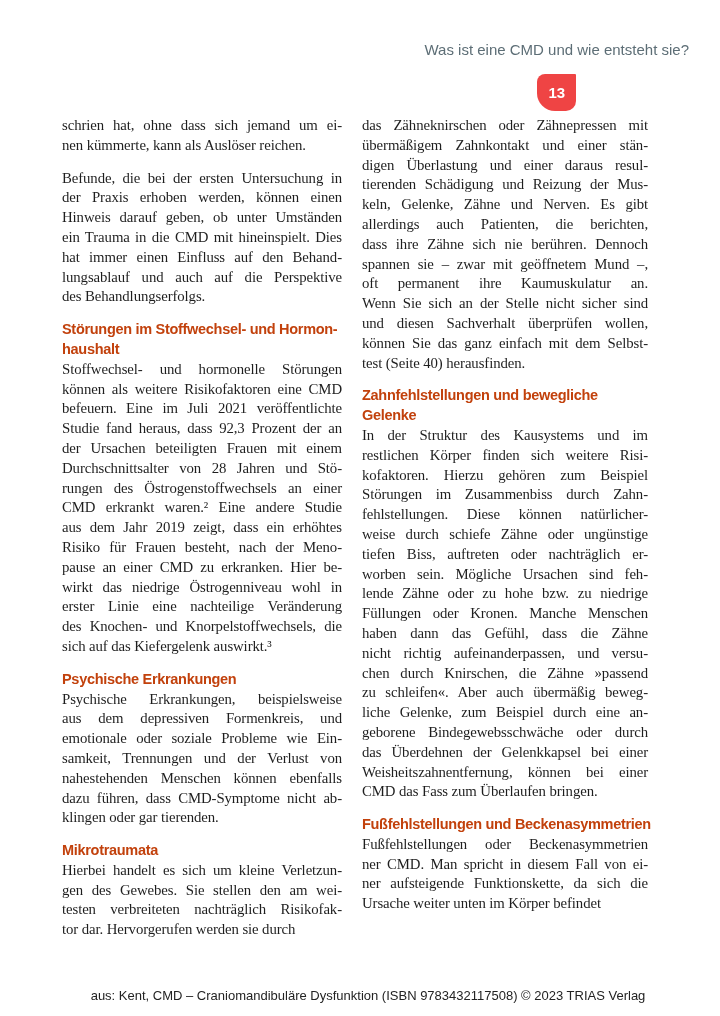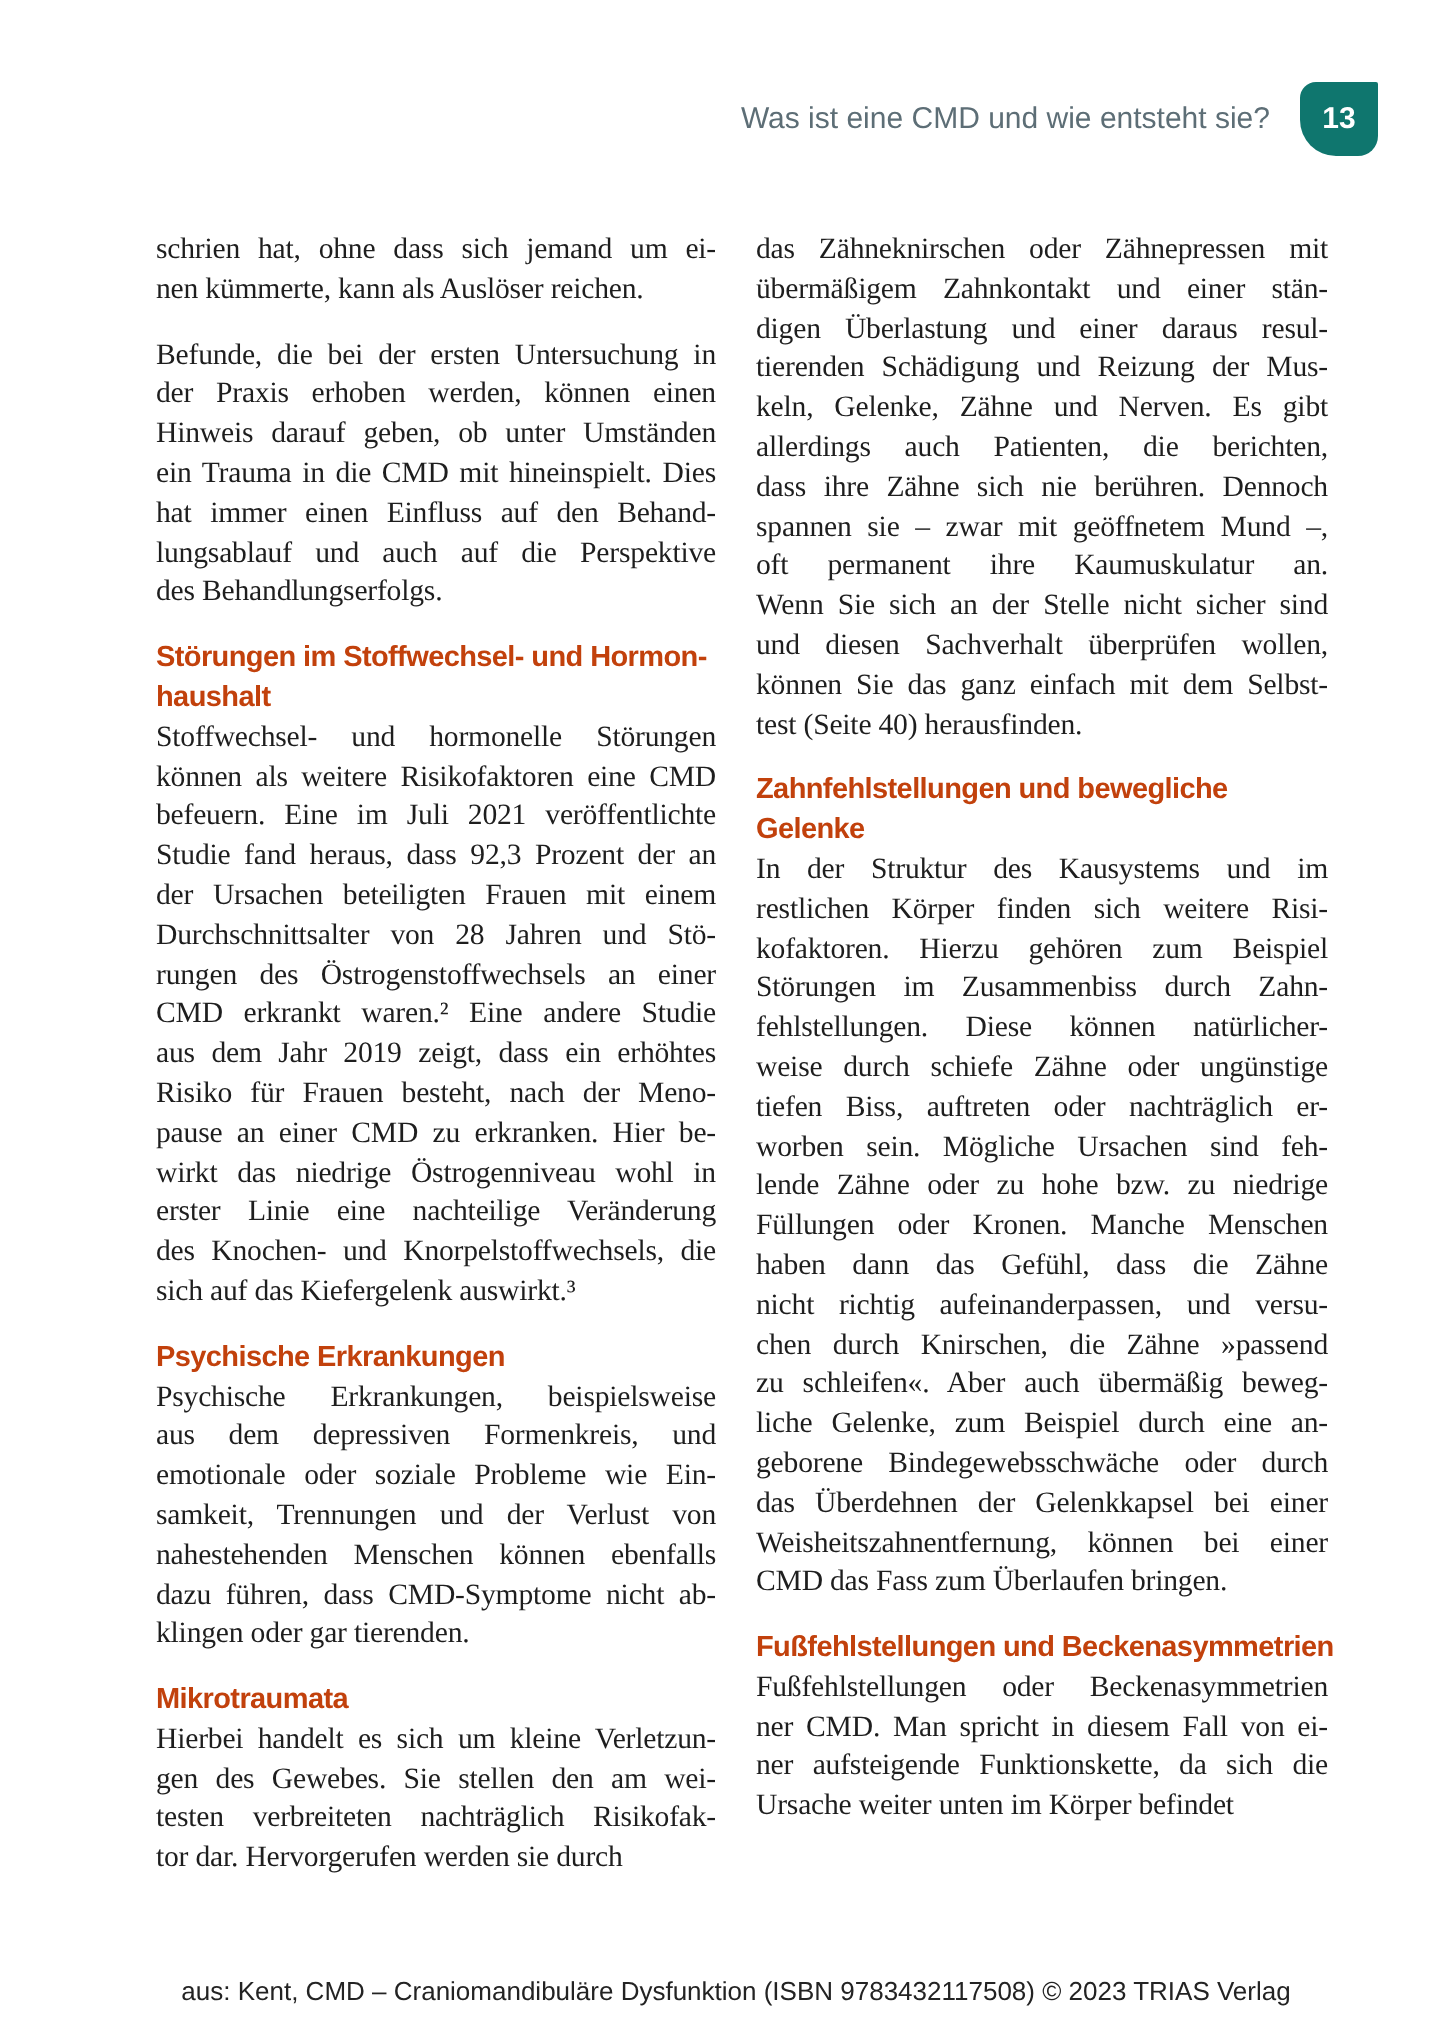--- a/index.html
+++ b/index.html
@@ -3,37 +3,37 @@
 <meta charset="utf-8">
 <style>
   html,body { margin:0; padding:0; background:#e8e8e8; }
   .page {
     position:relative; width:720px; height:1016px; margin:0 auto;
     background:#ffffff; overflow:hidden;
     font-family:"Liberation Serif", serif;
   }
   .header {
     position:absolute; top:41px; right:31px;
-    display:flex; align-items:center; gap:15px;
+    display:flex; align-items:center; gap:15px;flex-direction:column;
   }
   .header-title {
     font-family:"Liberation Sans", sans-serif;
     font-size:15px; line-height:18px; color:#5d6e76;
   }
   .badge {
     width:39px; height:37px; flex:0 0 auto;
     border-radius:8px 1px 10px 18px;
     color:#ffffff;
     font-family:"Liberation Sans", sans-serif;
     font-weight:700; font-size:15px;
     display:flex; align-items:center; justify-content:center;
   }
   .columns {
     position:absolute; left:62px; top:116px;
-    display:flex; gap:20px;margin-left:16px;
+    display:flex; gap:20px;
   }
   .col-left  { width:280px; }
   .col-right { width:286px; }
   .block { margin-top:13px; }
   .block.first, .block.after-heading { margin-top:0; }
   .block.paragraph .line {
     font-family:"Liberation Serif", serif;
     font-size:14.8px; line-height:19.8px;
     color:#1e1e1e; letter-spacing:-0.1px;
   }
@@ -53,21 +53,21 @@
     font-size:13px; color:#232323;
   }
 </style>
 </head>
 <body>
 
 <div class="page">
 
   <div class="header">
     <span class="header-title" style="color: rgb(93, 110, 118);">Was ist eine CMD und wie entsteht sie?</span>
-    <span class="badge" style="background: #0f766e;">13</span>
+    <span class="badge" style="background: #ef4444;">13</span>
   </div>
 
   <div class="columns">
     <div class="col col-left">
         <div class="block paragraph first">
           <div class="line j">schrien hat, ohne dass sich jemand um ei-</div>
           <div class="line">nen kümmerte, kann als Auslöser reichen.</div>
         </div>
         <div class="block paragraph">
           <div class="line j">Befunde, die bei der ersten Untersuchung in</div>

